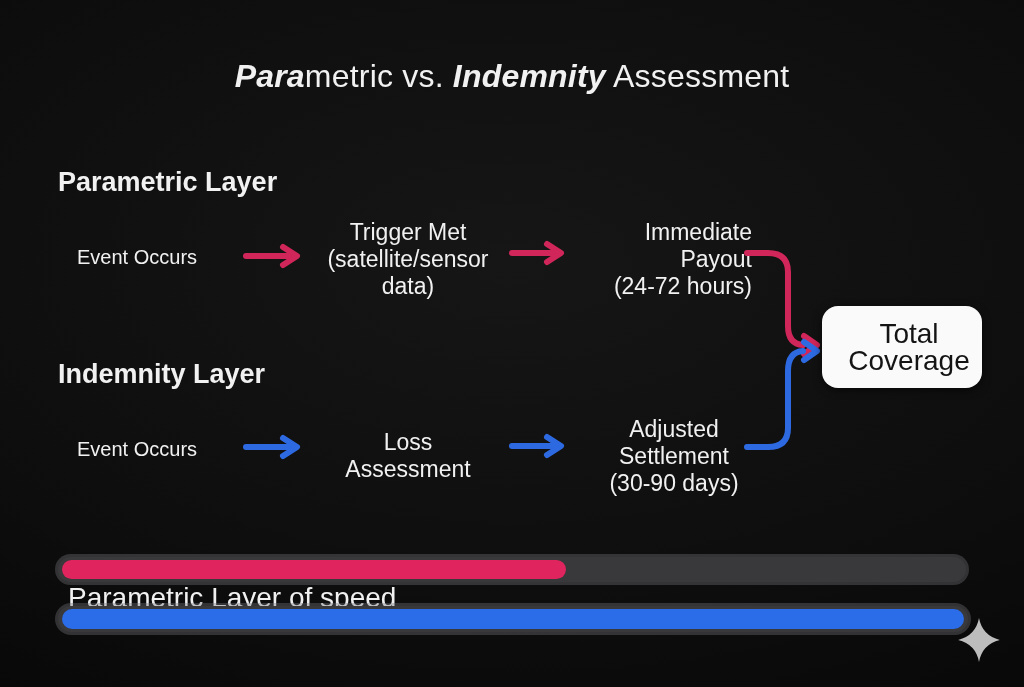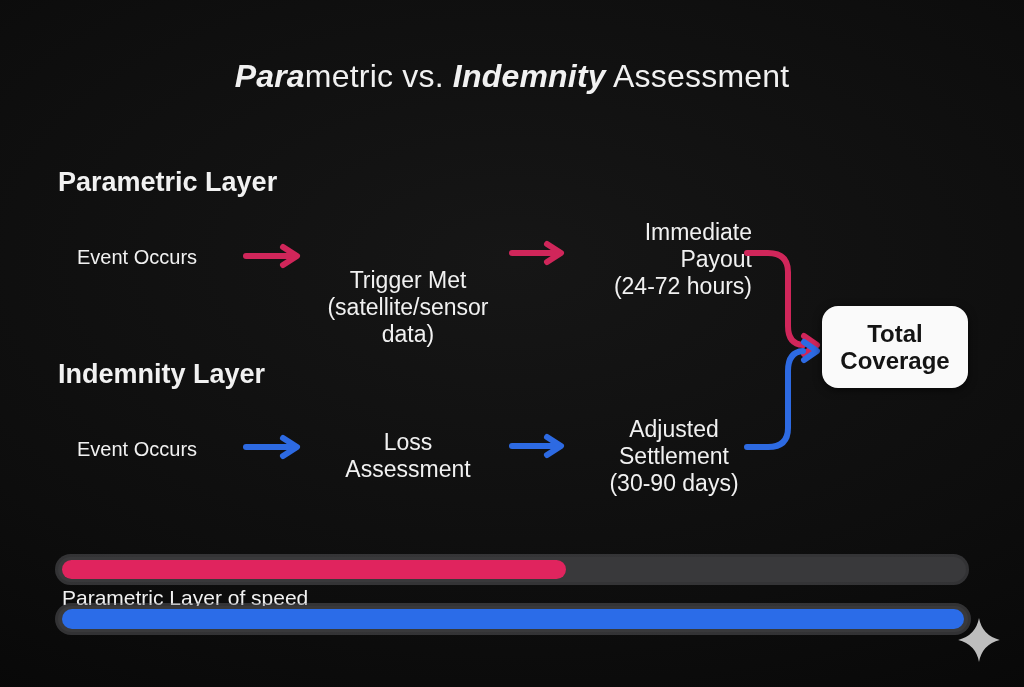--- a/index.html
+++ b/index.html
@@ -10,47 +10,48 @@
   }
   .title{position:absolute;top:58px;left:0;width:100%;text-align:center;font-size:32px;letter-spacing:.2px;}
   .title .seg-bold{font-weight:700;font-style:italic;}
   .title .seg-reg{font-weight:400;}
   .layer-heading{position:absolute;left:58px;font-size:27px;font-weight:700;}
   .h-parametric{top:167px;}
   .h-indemnity{top:359px;}
   .step{position:absolute;font-size:23px;line-height:27px;text-align:center;white-space:pre-line;}
   .step-single{position:absolute;font-size:20px;line-height:24px;white-space:nowrap;}
   .p-event{left:77px;top:245px;}
-  .p-trigger{left:320px;top:219px;width:176px;margin-top:48px;}
+  .p-trigger{left:320px;top:219px;width:176px;}
   .p-payout{left:570px;top:219px;width:182px;text-align:right;}
   .i-event{left:77px;top:437px;}
   .i-assessment{left:320px;top:421px;width:176px;margin-top:8px;}
   .i-settlement{left:583px;top:416px;width:182px;text-align:center;}
   .flow-svg{position:absolute;left:0;top:0;width:1024px;height:687px;}
   .flow-svg path{fill:none;stroke-width:6px;stroke-linecap:round;stroke-linejoin:round;}
   .flow-svg .pink{stroke:var(--pink,#d0265a);}
   .flow-svg .blue{stroke:var(--blue,#2d6ae2);}
   .total-box{
     position:absolute;left:822px;top:306px;width:146px;height:82px;
     background:var(--box_bg,#fafafa);border-radius:16px;
     display:flex;align-items:center;justify-content:center;text-align:center;
-    color:var(--box_text,#141414);font-size:24px;font-weight:700;line-height:27px;white-space:pre-line;
+    color:var(--box_text,#141414);font-size:28px;font-weight:400;line-height:27px;white-space:pre-line;
     box-shadow:0 2px 8px rgba(0,0,0,.6);
+    padding-left:14px;
   }
   .track{
     position:absolute;border-radius:14px;background:var(--track,#39393b);
     box-shadow:0 0 0 3px rgba(115,115,122,.38);
     padding:3px 4px;box-sizing:border-box;
   }
   .track-pink{left:58px;top:557px;width:908px;height:25px;}
   .track-blue{left:58px;top:606px;width:910px;height:26px;}
   .fill{height:100%;border-radius:10px;}
   .fill-pink{background:var(--bar_pink,#e0245e);}
   .fill-blue{background:var(--bar_blue,#2b6ce8);}
-  .progress-label{position:absolute;left:62px;top:585px;font-size:21px;line-height:26px;}
+  .progress-label{position:absolute;left:68px;top:585px;font-size:28px;line-height:26px;}
   .sparkle{position:absolute;left:957px;top:617px;width:44px;height:46px;}
   .sparkle path{fill:var(--sparkle,#bdbdbd);}
 </style>
 </head>
 <body>
 
 <div class="stage">
 
   <div class="title">
     <span class="seg-bold">Para</span><span class="seg-reg">metric vs. </span><span class="seg-bold">Indemnity</span><span class="seg-reg"> Assessment</span>

